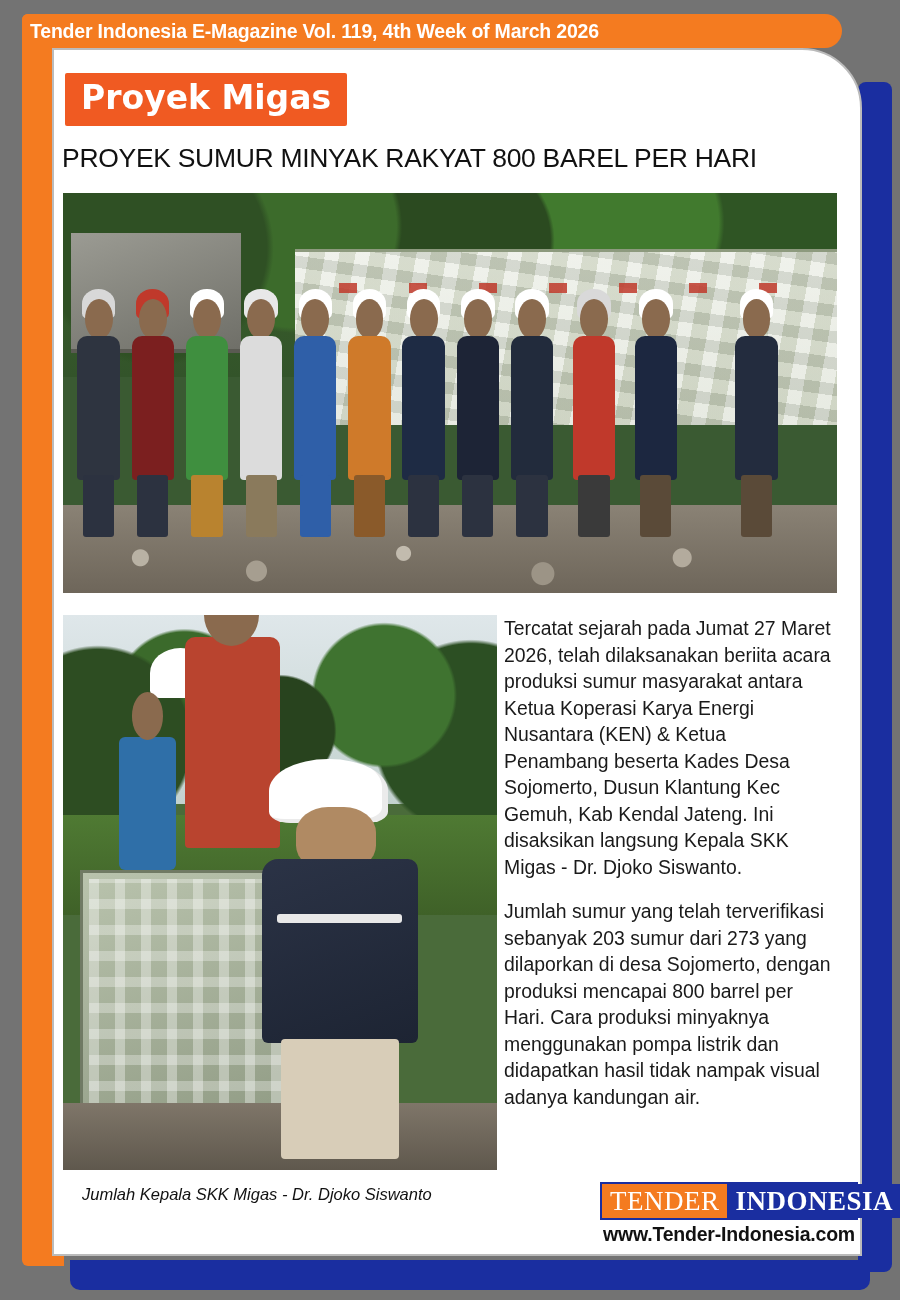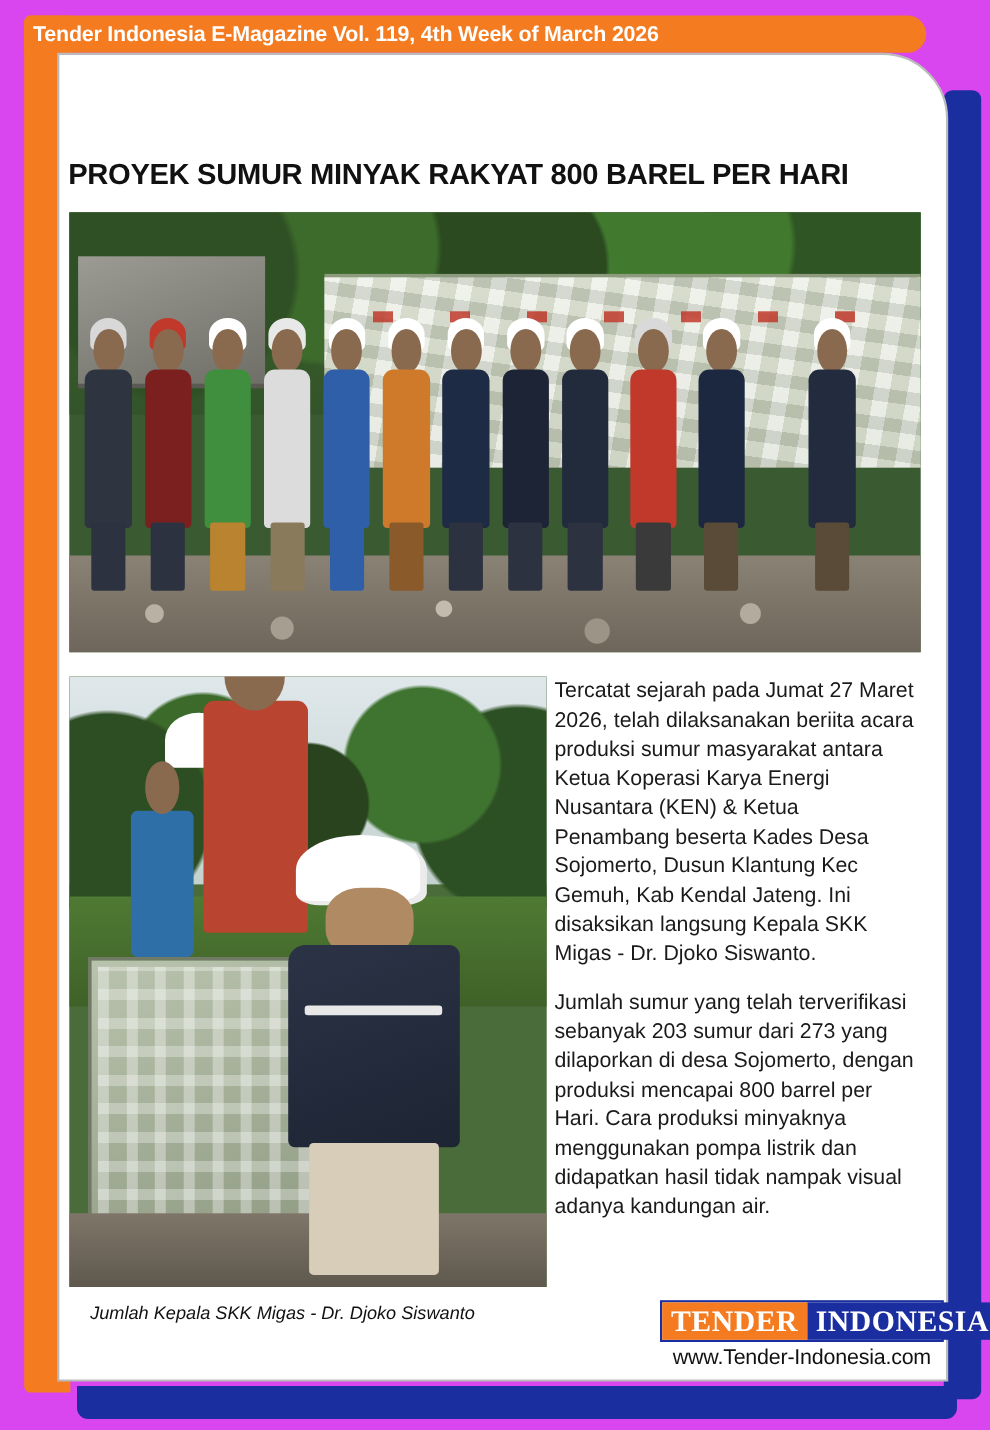--- a/index.html
+++ b/index.html
@@ -7,21 +7,21 @@
     width: 900px; height: 1300px;
     font-family: "Liberation Sans", sans-serif;
     background: #ffffff;
     position: relative;
     overflow: hidden;
   }
 
   
   .page {
     position: absolute; inset: 0;
-    background: #d946ef;
+    background: #737373;
   }
 
   
   .orange-band {
     position: absolute;
     left: 22px; top: 14px;
     width: 42px; height: 1252px;
     background: #f47b20;
     border-radius: 6px 0 0 6px;
   }
@@ -88,21 +88,21 @@
     letter-spacing: 0px;
     line-height: 38px;
   }
 
   
   .headline {
     position: absolute;
     left: 62px; top: 143px;
     width: 780px;
     font-size: 26.5px;
-    font-weight: bold;
+    font-weight: normal;
     color: #111111;
     letter-spacing: -0.3px;
     white-space: nowrap;
   }
 
   
   .photo-top {
     position: absolute;
     left: 63px; top: 193px;
     width: 774px; height: 400px;
@@ -272,59 +272,62 @@
   }
   .logo-top {
     display: flex;
     height: 38px;
     border: 2px solid #1a2ea0;
   }
   .logo-tender {
     background: #f47b20;
     color: #ffffff;
     font-family: "Liberation Serif", serif;
-    font-weight: bold;
+    font-weight: normal;
     font-size: 27px;
     letter-spacing: 0.5px;
     padding: 0 8px;
     display: flex; align-items: center;
   }
   .logo-indonesia {
     background: #1a2ea0;
     color: #ffffff;
     font-family: "Liberation Serif", serif;
     font-weight: bold;
     font-size: 27px;
     letter-spacing: 0.5px;
     padding: 0 8px;
     display: flex; align-items: center; flex: 1;
   }
   .logo-url {
     margin-top: 3px;
     text-align: center;
     font-size: 19.5px;
-    font-weight: normal;
+    font-weight: bold;
     color: #111111;
     letter-spacing: -0.2px;
   }
 </style>
 </head>
 <body>
 
 <div class="page">
 
   <div class="orange-band"></div>
   <div class="orange-band-top"></div>
   <div class="blue-band-right"></div>
   <div class="blue-band-bottom"></div>
 
   <div class="card"></div>
 
   <div class="masthead">Tender Indonesia E-Magazine Vol. 119, 4th Week of March 2026</div>
 
+  <div class="section-tag">
+    <span>Proyek Migas</span>
+  </div>
 
   <div class="headline">PROYEK SUMUR MINYAK RAKYAT 800 BAREL PER HARI</div>
 
   <div class="photo-top">
     <div class="pt-trees"></div>
     <div class="pt-shed"></div>
     <div class="pt-tanks"></div>
     <div class="pt-ground"></div>
     <div class="people">
       <div class="person" style="left:1%">

